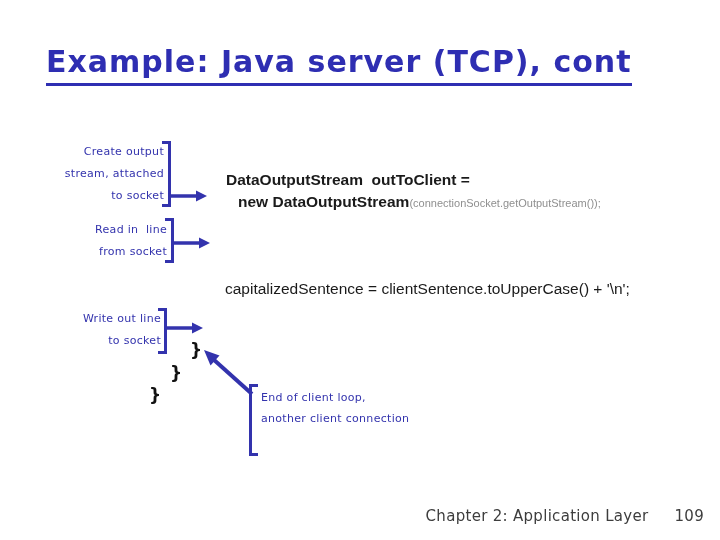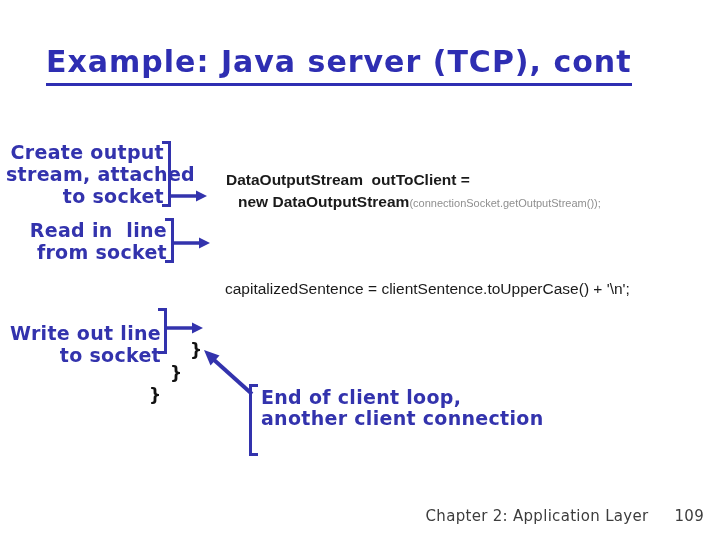--- a/index.html
+++ b/index.html
@@ -25,21 +25,21 @@
     color:var(--title,#2e2eb2);
   }
   .title span{
     border-bottom:3px solid var(--title,#2e2eb2);
     padding-bottom:4px;
   }
   
   .callout{
     position:absolute;
     color:var(--accent,#3333ad);
-    font-size:19px;font-weight:700;letter-spacing:.3px;
+    font-size:11px;font-weight:400;letter-spacing:.3px;
     line-height:22px;
   }
   .callout div{white-space:pre;}
   .align-right{text-align:right;}
   
   .bracket{position:absolute;width:9px;}
   .bracket-right{
     border-top:3px solid var(--accent,#3333ad);
     border-right:3px solid var(--accent,#3333ad);
     border-bottom:3px solid var(--accent,#3333ad);
@@ -105,21 +105,21 @@
   </div>
   <div class="bracket bracket-right" style="left:165px;top:218px;height:45px;"></div>
   <svg class="arrow" style="left:173px;top:235px;" width="38" height="16">
     <line x1="0" y1="8" x2="27" y2="8" stroke="#3333ad" stroke-width="3.5"></line>
     <polygon points="26,2.5 37,8 26,13.5" fill="#3333ad"></polygon>
   </svg>
 
 
   <div class="code" style="left:206px;top:280px;">capitalizedSentence = clientSentence.toUpperCase() + '\n';</div>
 
-  <div class="callout align-right" style="left:6px;top:322px;width:155px;">
+  <div class="callout align-right" style="left:6px;top:308px;width:155px;">
     <div>Write out line</div>
     <div>to socket</div>
   </div>
   <div class="bracket bracket-right" style="left:158px;top:308px;height:46px;"></div>
   <svg class="arrow" style="left:166px;top:320px;" width="38" height="16">
     <line x1="0" y1="8" x2="27" y2="8" stroke="#3333ad" stroke-width="3.5"></line>
     <polygon points="26,2.5 37,8 26,13.5" fill="#3333ad"></polygon>
   </svg>
 
 

